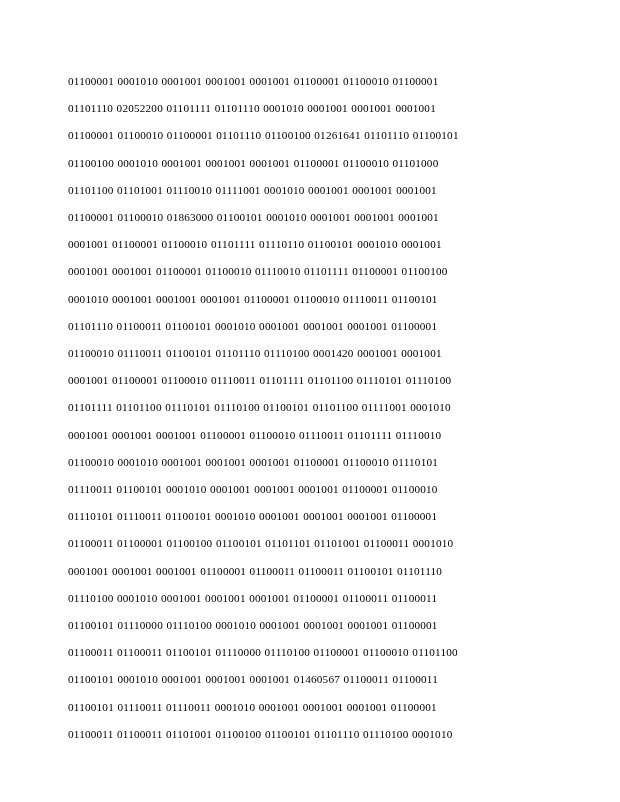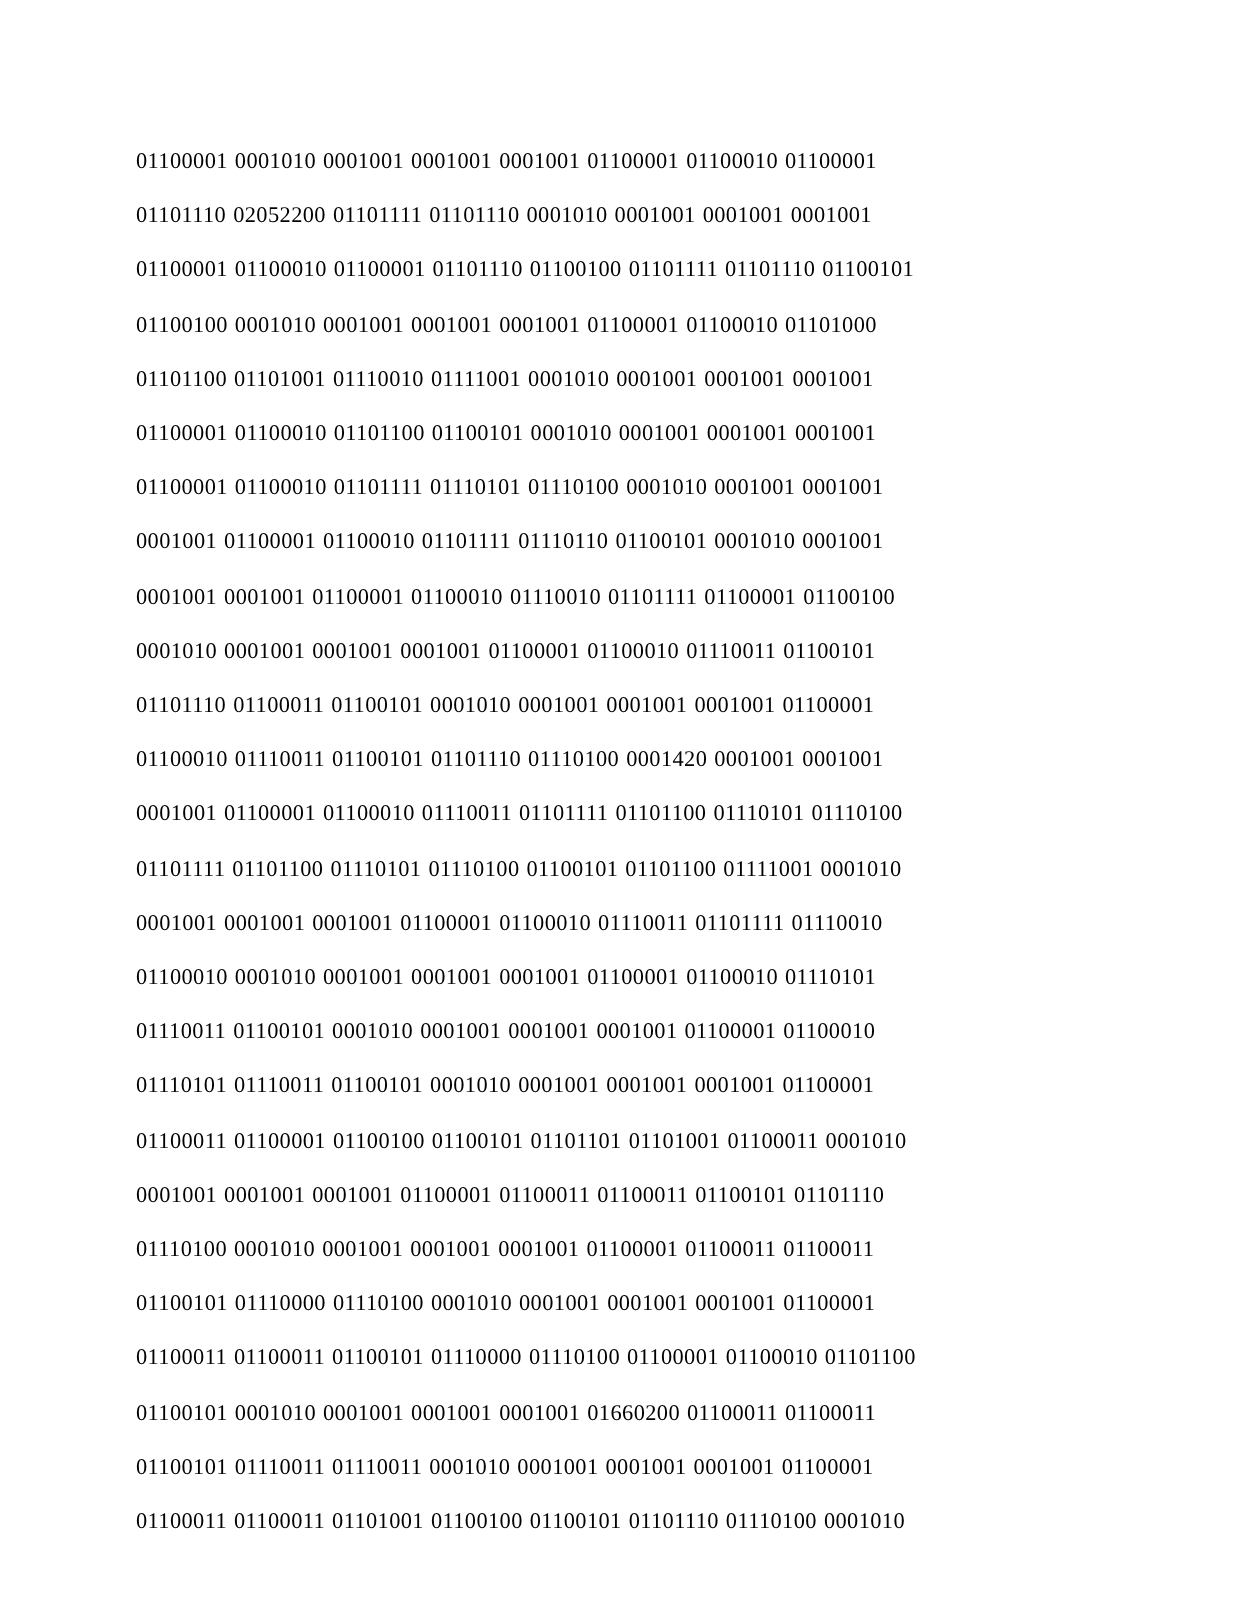--- a/index.html
+++ b/index.html
@@ -40,38 +40,37 @@
     white-space: nowrap;
   }
 </style>
 </head>
 <body>
 
 <div class="page">
   <div class="binary-block">
       <span class="line">01100001 0001010 0001001 0001001 0001001 01100001 01100010 01100001</span>
       <span class="line">01101110 02052200 01101111 01101110 0001010 0001001 0001001 0001001</span>
-      <span class="line">01100001 01100010 01100001 01101110 01100100 01101111 01101110 01100101</span>
+      <span class="line">01100001 01100010 01100001 01101110 01100100 01261641 01101110 01100101</span>
       <span class="line">01100100 0001010 0001001 0001001 0001001 01100001 01100010 01101000</span>
       <span class="line">01101100 01101001 01110010 01111001 0001010 0001001 0001001 0001001</span>
-      <span class="line">01100001 01100010 01101100 01100101 0001010 0001001 0001001 0001001</span>
-      <span class="line">01100001 01100010 01101111 01110101 01110100 0001010 0001001 0001001</span>
+      <span class="line">01100001 01100010 01863000 01100101 0001010 0001001 0001001 0001001</span>
       <span class="line">0001001 01100001 01100010 01101111 01110110 01100101 0001010 0001001</span>
       <span class="line">0001001 0001001 01100001 01100010 01110010 01101111 01100001 01100100</span>
       <span class="line">0001010 0001001 0001001 0001001 01100001 01100010 01110011 01100101</span>
       <span class="line">01101110 01100011 01100101 0001010 0001001 0001001 0001001 01100001</span>
       <span class="line">01100010 01110011 01100101 01101110 01110100 0001420 0001001 0001001</span>
       <span class="line">0001001 01100001 01100010 01110011 01101111 01101100 01110101 01110100</span>
       <span class="line">01101111 01101100 01110101 01110100 01100101 01101100 01111001 0001010</span>
       <span class="line">0001001 0001001 0001001 01100001 01100010 01110011 01101111 01110010</span>
       <span class="line">01100010 0001010 0001001 0001001 0001001 01100001 01100010 01110101</span>
       <span class="line">01110011 01100101 0001010 0001001 0001001 0001001 01100001 01100010</span>
       <span class="line">01110101 01110011 01100101 0001010 0001001 0001001 0001001 01100001</span>
       <span class="line">01100011 01100001 01100100 01100101 01101101 01101001 01100011 0001010</span>
       <span class="line">0001001 0001001 0001001 01100001 01100011 01100011 01100101 01101110</span>
       <span class="line">01110100 0001010 0001001 0001001 0001001 01100001 01100011 01100011</span>
       <span class="line">01100101 01110000 01110100 0001010 0001001 0001001 0001001 01100001</span>
       <span class="line">01100011 01100011 01100101 01110000 01110100 01100001 01100010 01101100</span>
-      <span class="line">01100101 0001010 0001001 0001001 0001001 01660200 01100011 01100011</span>
+      <span class="line">01100101 0001010 0001001 0001001 0001001 01460567 01100011 01100011</span>
       <span class="line">01100101 01110011 01110011 0001010 0001001 0001001 0001001 01100001</span>
       <span class="line">01100011 01100011 01101001 01100100 01100101 01101110 01110100 0001010</span>
     </div>
 </div>
 
 </body></html>

